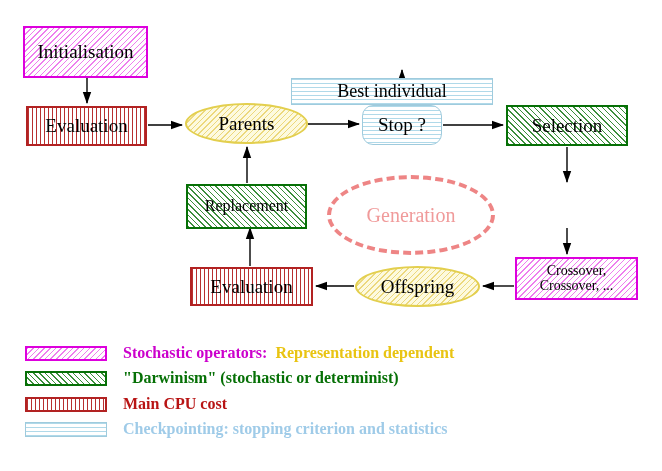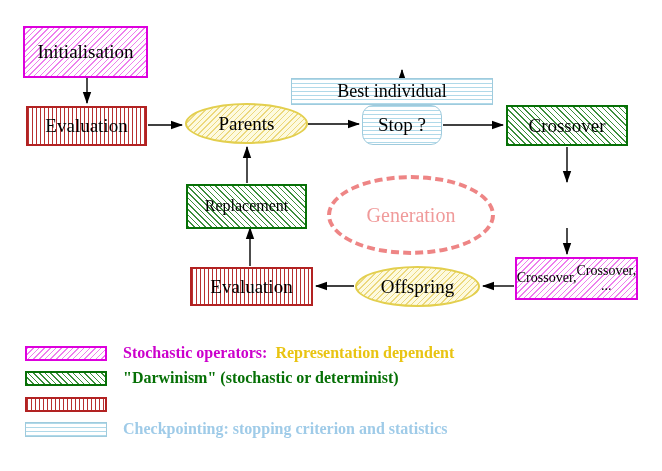--- a/index.html
+++ b/index.html
@@ -33,21 +33,21 @@
     background:repeating-linear-gradient(135deg,#ecd87c 0,#ecd87c 1px,#fdfadf 1px,#fdfadf 4px);
   }
   
   .n-init{left:23px;top:26px;width:125px;height:52px;font-size:19px;}
   .n-eval-top{left:26px;top:106px;width:121px;height:40px;font-size:19px;}
   .n-parents{left:185px;top:103px;width:123px;height:41px;font-size:19px;}
   .n-best{left:291px;top:56px;width:202px;height:27px;font-size:18px;margin-top:22px;}
   .n-stop{left:362px;top:105px;width:80px;height:40px;font-size:19px;border-radius:11px;}
   .n-selection{left:506px;top:105px;width:122px;height:41px;font-size:19px;}
   .n-genitors{left:507px;top:185px;width:121px;height:42px;font-size:18px;}
-  .n-crossover{left:515px;top:257px;width:123px;height:43px;font-size:14px;flex-direction:row;}
+  .n-crossover{left:515px;top:257px;width:123px;height:43px;font-size:14px;flex-direction:column;}
   .n-offspring{left:355px;top:266px;width:125px;height:41px;font-size:19px;text-align:center;}
   .n-eval-bot{left:190px;top:267px;width:123px;height:39px;font-size:19px;}
   .n-replacement{left:186px;top:184px;width:121px;height:45px;font-size:16px;}
   .n-generation{
     left:327px;top:175px;width:168px;height:80px;
     border:4px dashed #ee8585;border-radius:50%;background:transparent;
     color:#f09a9a;font-size:20px;
   }
   .arrows{position:absolute;left:0;top:0;width:662px;height:471px;pointer-events:none;}
   
@@ -101,21 +101,21 @@
 
   <div class="node stripe-cyan n-best">
     <span>Best individual</span>
   </div>
 
   <div class="node stripe-cyan n-stop">
     <span>Stop ?</span>
   </div>
 
   <div class="node hatch-green n-selection">
-    <span>Crossover</span>
+    <span>Selection</span>
   </div>
 
 
   <div class="node hatch-magenta n-crossover">
     <span>Crossover,</span>
     <span>Crossover, ...</span>
   </div>
 
   <div class="node ellipse-yellow n-offspring">
     <span>Offspring</span>
@@ -140,20 +140,21 @@
     </span>
   </div>
 
   <div class="legend-row lr-2">
     <span class="swatch hatch-green"></span>
     <span class="legend-text lt-green">"Darwinism" (stochastic or determinist)</span>
   </div>
 
   <div class="legend-row lr-3">
     <span class="swatch stripe-red"></span>
+    <span class="legend-text lt-red">Main CPU cost</span>
   </div>
 
   <div class="legend-row lr-4">
     <span class="swatch stripe-cyan"></span>
     <span class="legend-text lt-cyan">Checkpointing: stopping criterion and statistics</span>
   </div>
 
 </div>
 
 </body></html>

